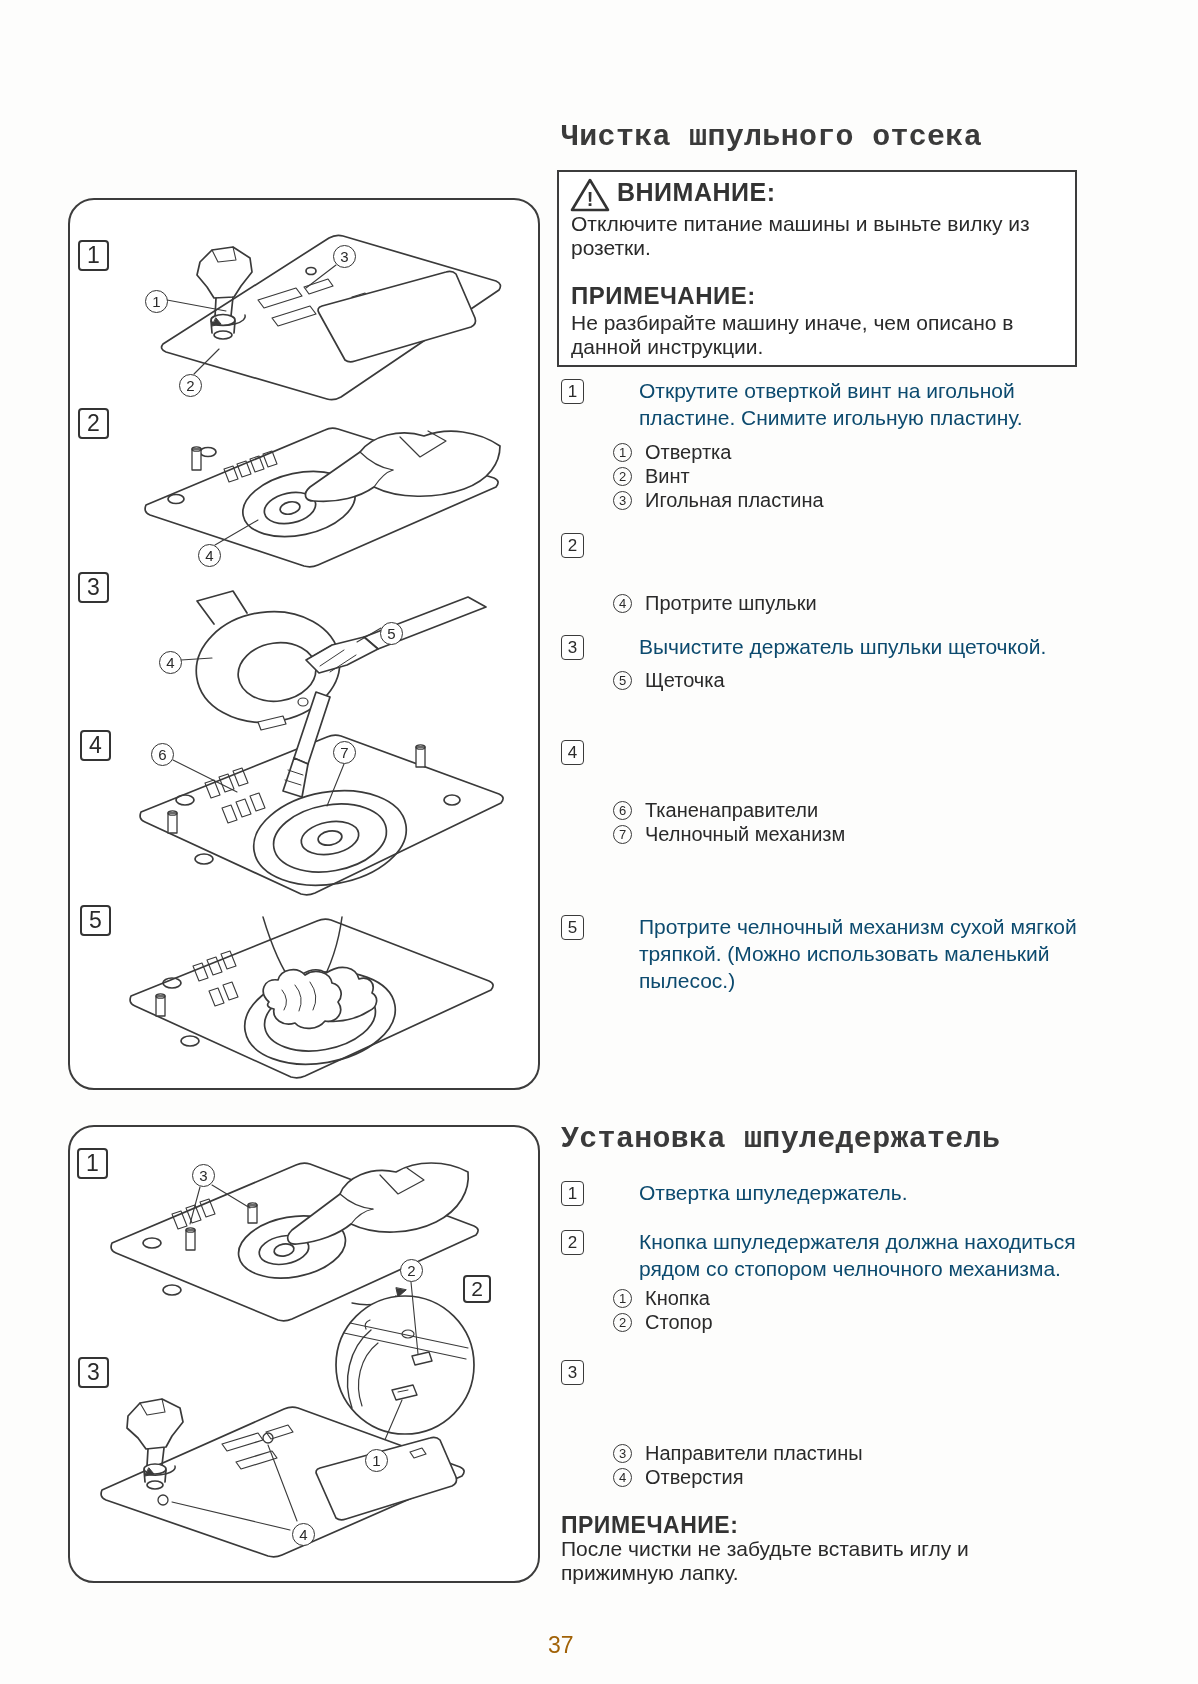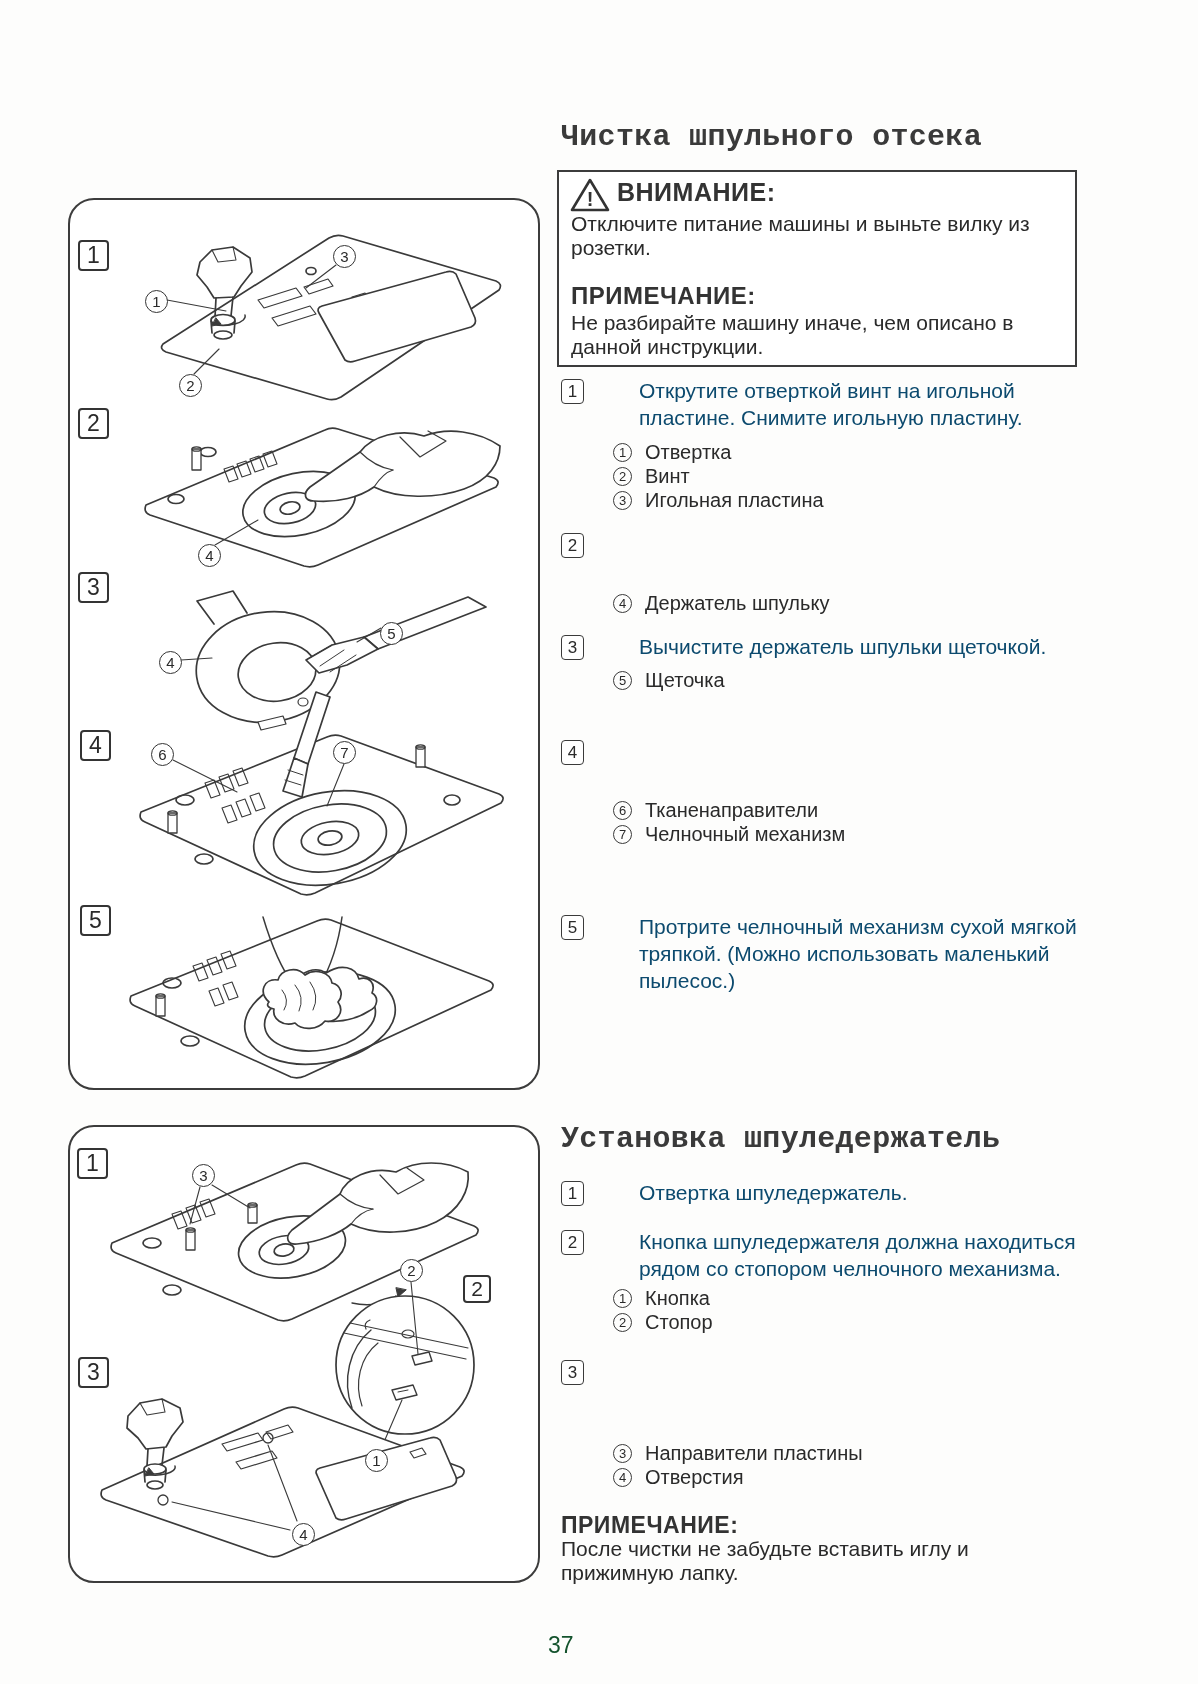--- a/index.html
+++ b/index.html
@@ -13,21 +13,21 @@
   .co{position:absolute;width:23px;height:23px;border:1.6px solid #343434;border-radius:50%;background:#fff;display:flex;align-items:center;justify-content:center;font-size:15px;box-sizing:border-box;color:#2a2a2a;}
   .title{position:absolute;left:561px;font-weight:700;font-size:30px;color:#3a3a3a;letter-spacing:0.3px;font-family:Liberation Mono, monospace;}
   .warn{position:absolute;left:557px;top:170px;width:520px;height:197px;border:2px solid #3c3c3c;background:#fff;box-sizing:border-box;}
   .wh{position:absolute;font-weight:700;color:#333;letter-spacing:0.5px;}
   .body{position:absolute;font-size:21px;line-height:23.5px;white-space:pre-line;color:#2a2a2a;}
   .ssq{position:absolute;left:561px;width:23px;height:25px;border:1.7px solid #3a3a3a;border-radius:4px;font-size:17px;display:flex;align-items:center;justify-content:center;background:#fff;box-sizing:border-box;color:#2a2a2a;}
   .stext{position:absolute;left:596px;width:510px;font-size:21px;line-height:27px;white-space:pre-line;color:#0c4a6e;margin-left:43px;}
   .part{position:absolute;left:613px;display:flex;align-items:center;gap:13px;font-size:20px;color:#2a2a2a;}
   .pc{width:19px;height:19px;border:1.3px solid #3a3a3a;border-radius:50%;display:flex;align-items:center;justify-content:center;font-size:13px;flex:0 0 auto;box-sizing:border-box;}
   .notehead{position:absolute;left:561px;font-weight:700;font-size:23px;color:#333;letter-spacing:0.5px;}
-  .pagenum{position:absolute;left:548px;top:1632px;font-size:23px;color:#14532d;text-align:right;}
+  .pagenum{position:absolute;left:548px;top:1632px;font-size:23px;color:#a16207;text-align:right;}
 </style>
 </head>
 <body>
 
 <div id="page">
 
   <div class="fig-box" id="box1"></div>
   <div class="fig-box" id="box2"></div>
 
   <svg class="illus" style="left:68px;top:198px" width="472" height="892" viewBox="68 198 472 892">
@@ -251,21 +251,21 @@
       <span>Винт</span>
     </div>
   <div class="part" style="top:489px">
       <span class="pc">3</span>
       <span>Игольная пластина</span>
     </div>
 
   <div class="ssq" style="top:533px">2</div>
   <div class="part" style="top:592px">
       <span class="pc">4</span>
-      <span>Держатель шпульку</span>
+      <span>Протрите шпульки</span>
     </div>
 
   <div class="ssq" style="top:635px">3</div>
   <div class="stext" style="top:633px">Вычистите держатель шпульки щеточкой.</div>
   <div class="part" style="top:669px">
       <span class="pc">5</span>
       <span>Щеточка</span>
     </div>
 
   <div class="ssq" style="top:740px">4</div>

